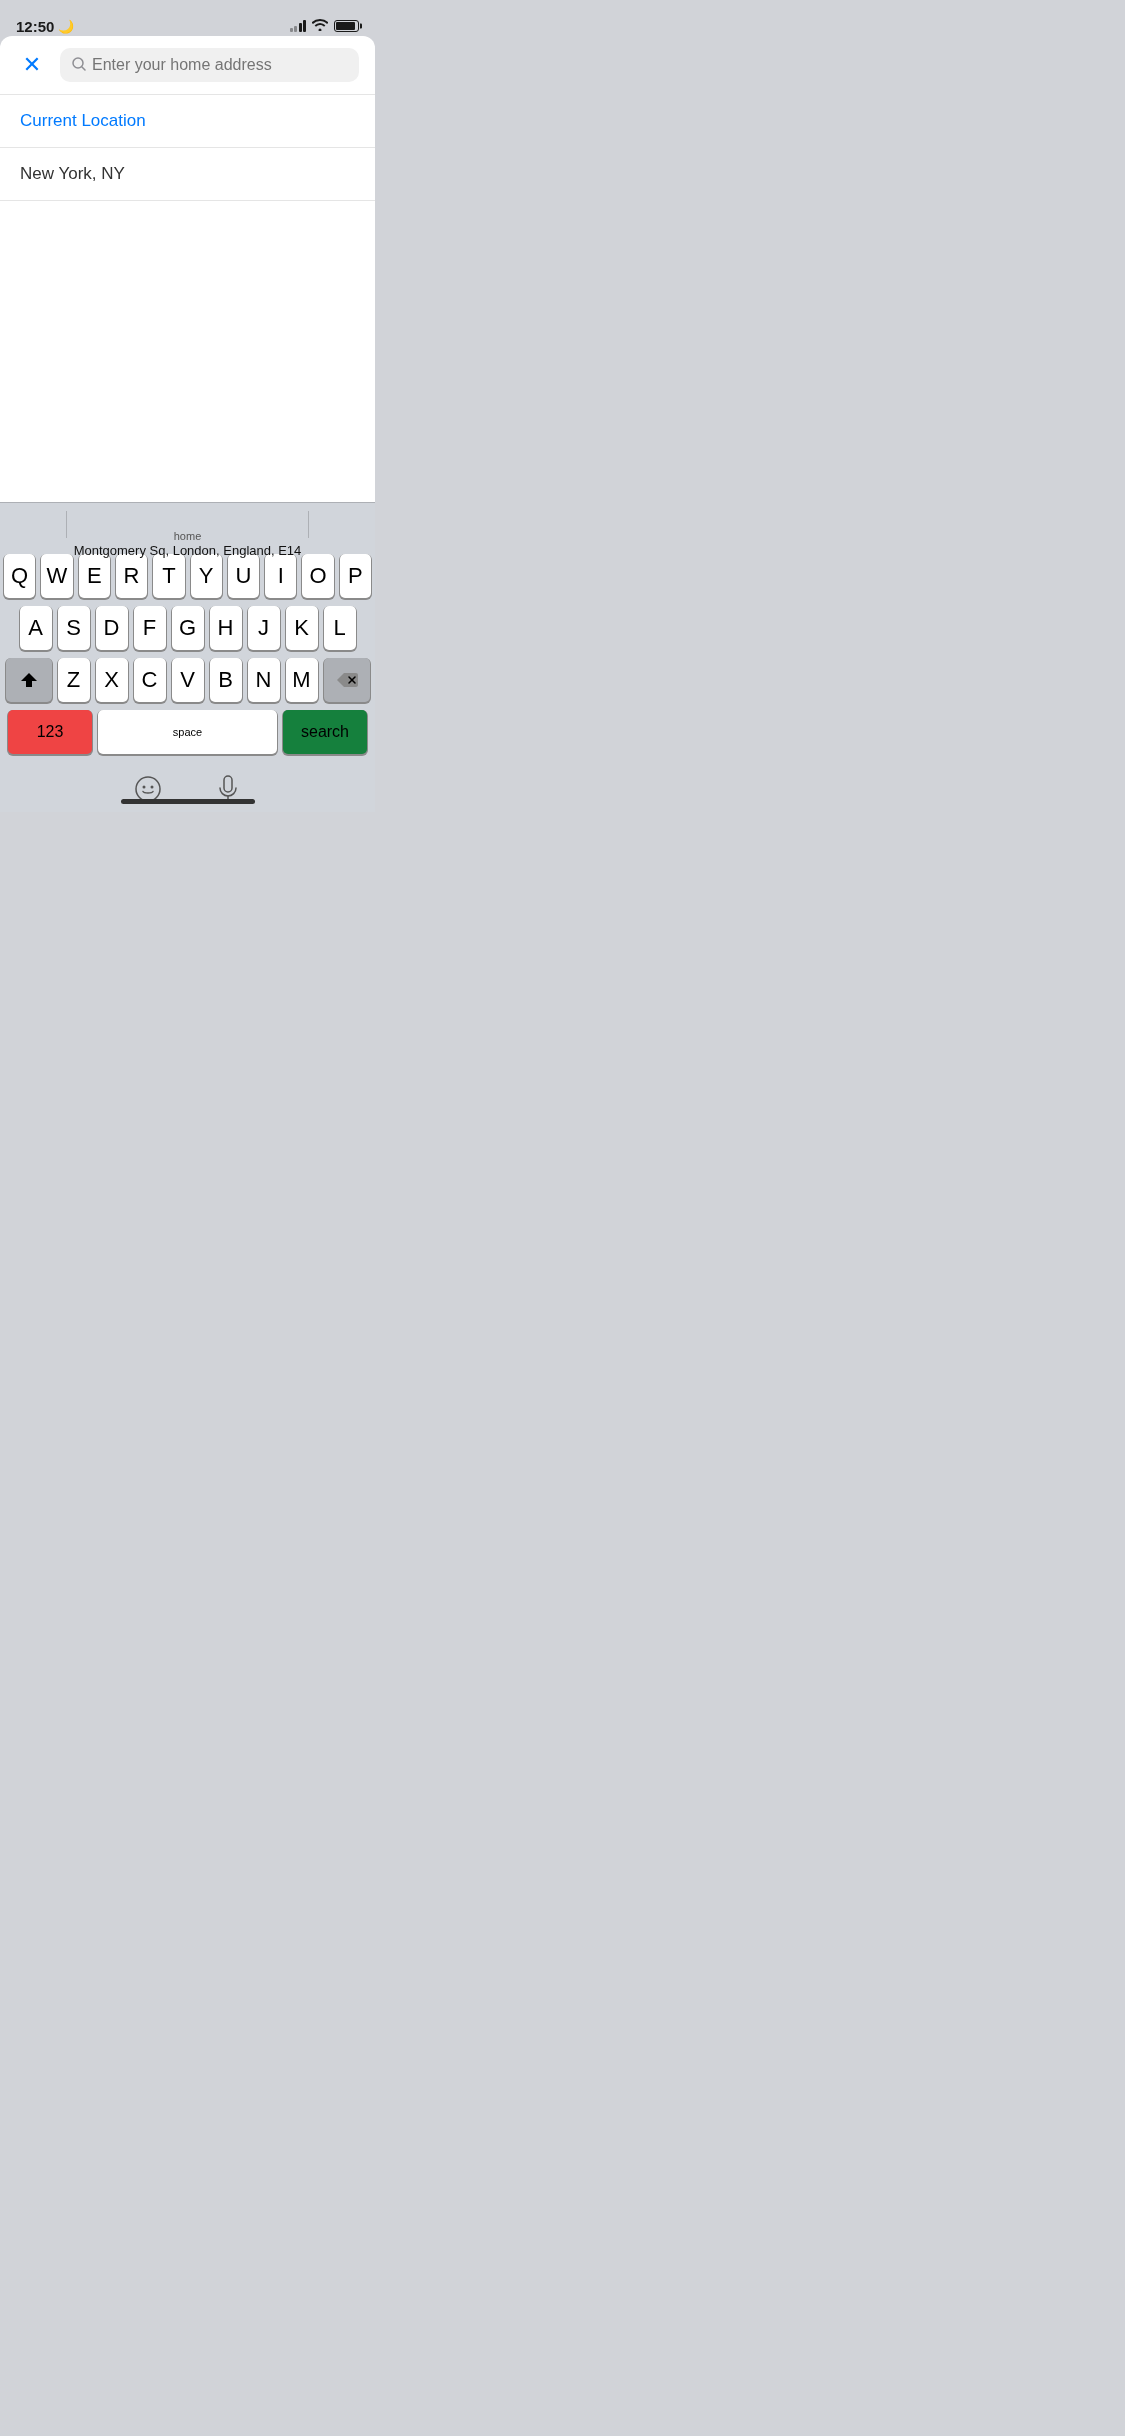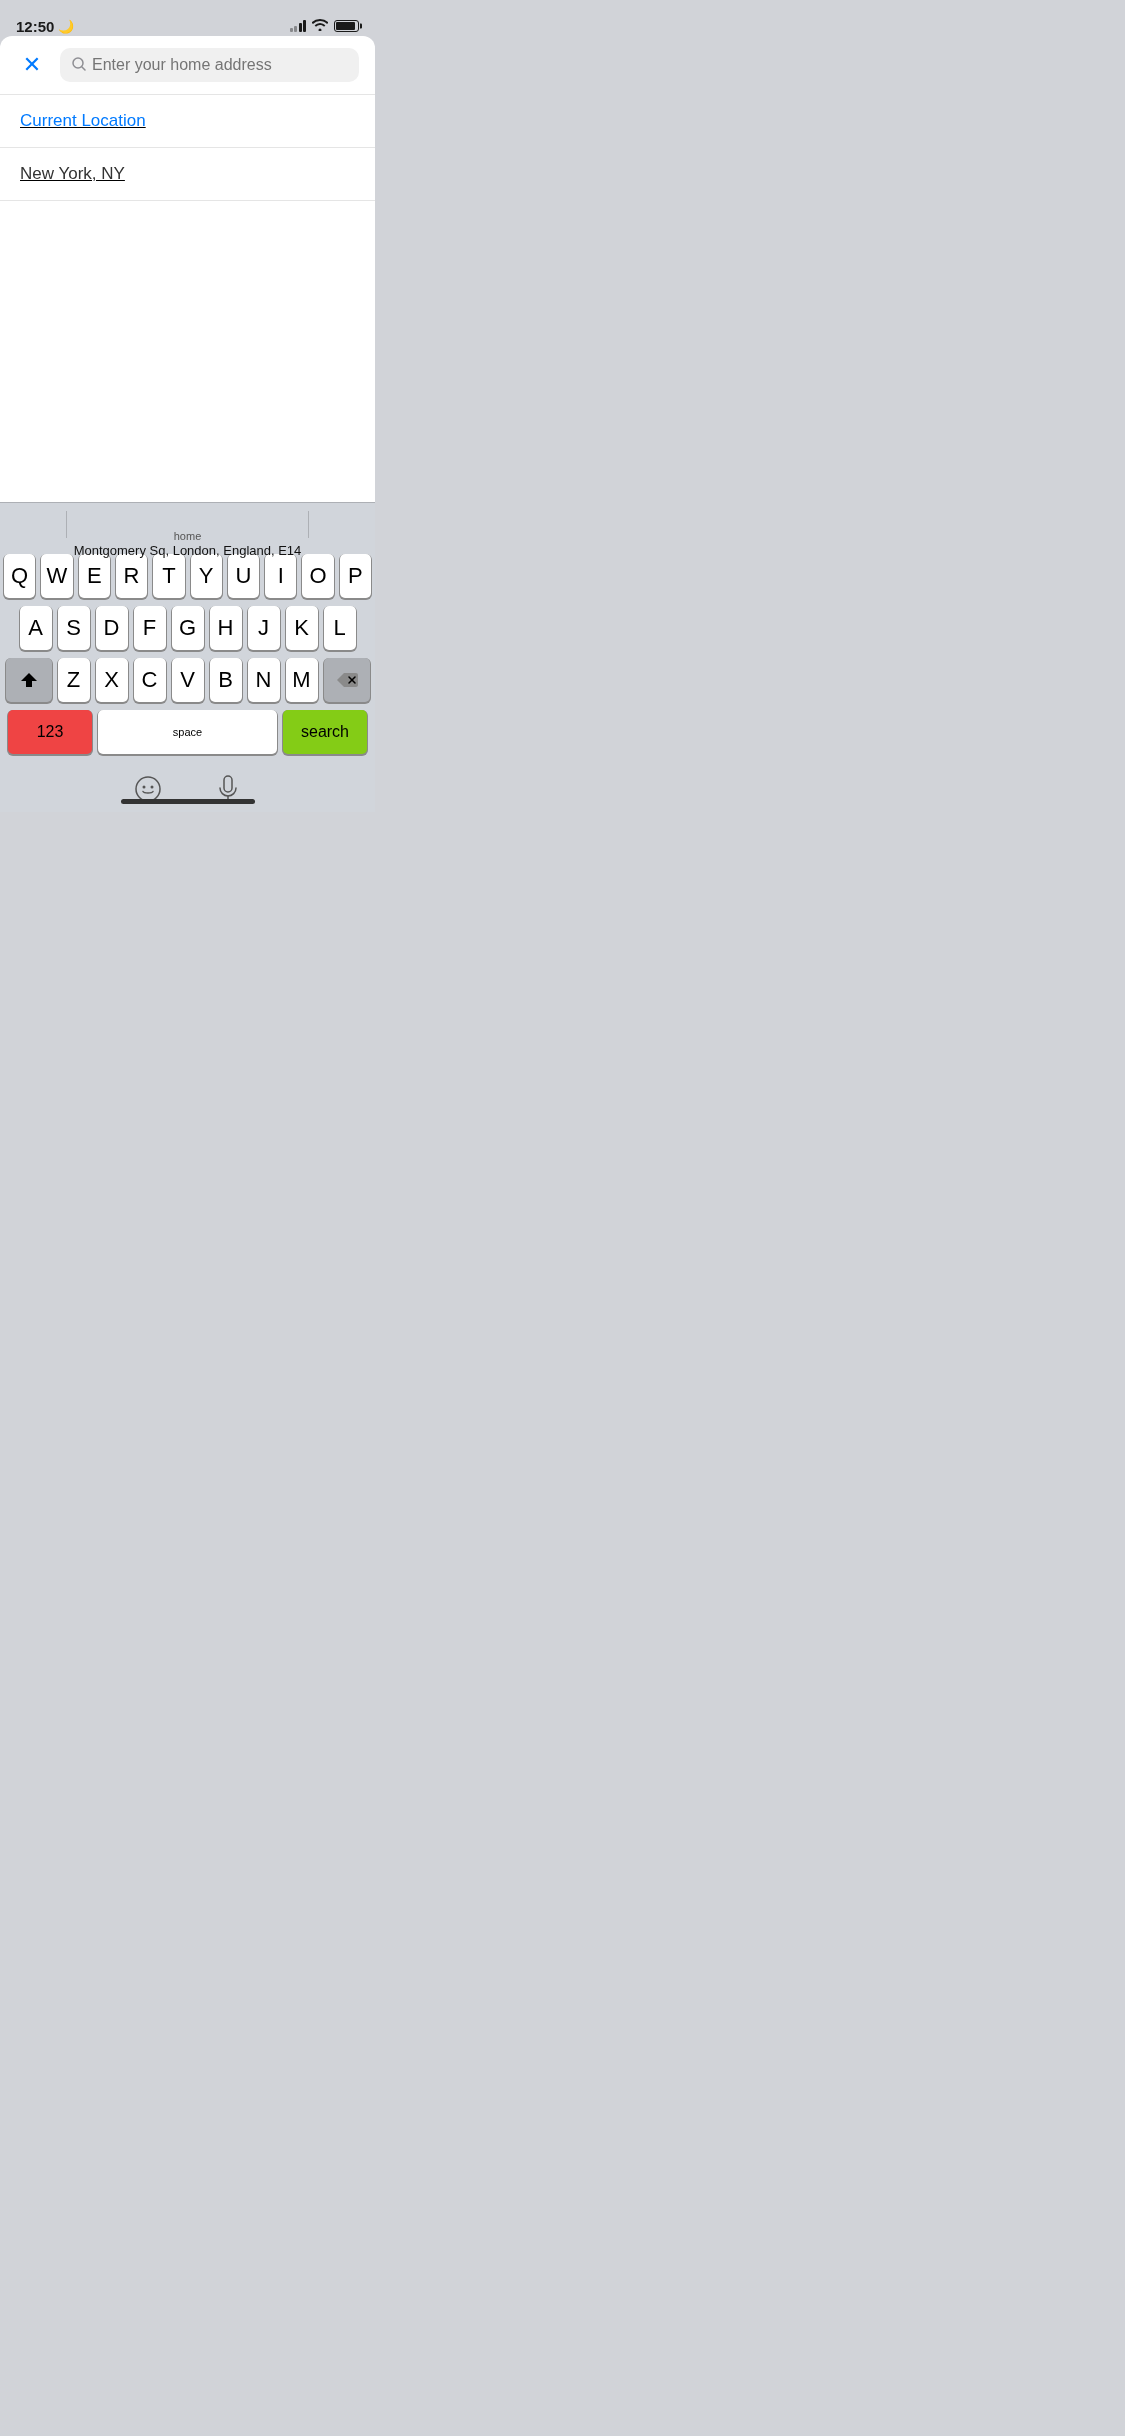--- a/index.html
+++ b/index.html
@@ -161,21 +161,20 @@
     @keyframes blink {
       0%, 100% { opacity: 1; }
       50% { opacity: 0; }
     }
 
     
     .list-item {
       padding: 16px 20px;
       border-bottom: 1px solid #e5e5e5;
       cursor: pointer;
-      text-decoration: underline;
     }
 
     .current-location-text {
       font-size: 17px;
       color: #007AFF;
       font-weight: 400;
     }
 
     .location-text {
       font-size: 17px;
@@ -313,21 +312,21 @@
       display: flex;
       align-items: center;
       justify-content: center;
       font-size: 11px;
       color: #000;
       cursor: pointer;
       box-shadow: 0 1px 0 1px #8a8a8a;
     }
 
     .key-search {
-      background: #84cc16;
+      background: #15803d;
       border-radius: 5px;
       height: 44px;
       width: 84px;
       display: flex;
       align-items: center;
       justify-content: center;
       font-size: 16px;
       color: #000;
       cursor: pointer;
       box-shadow: 0 1px 0 1px #8a8a8a;

